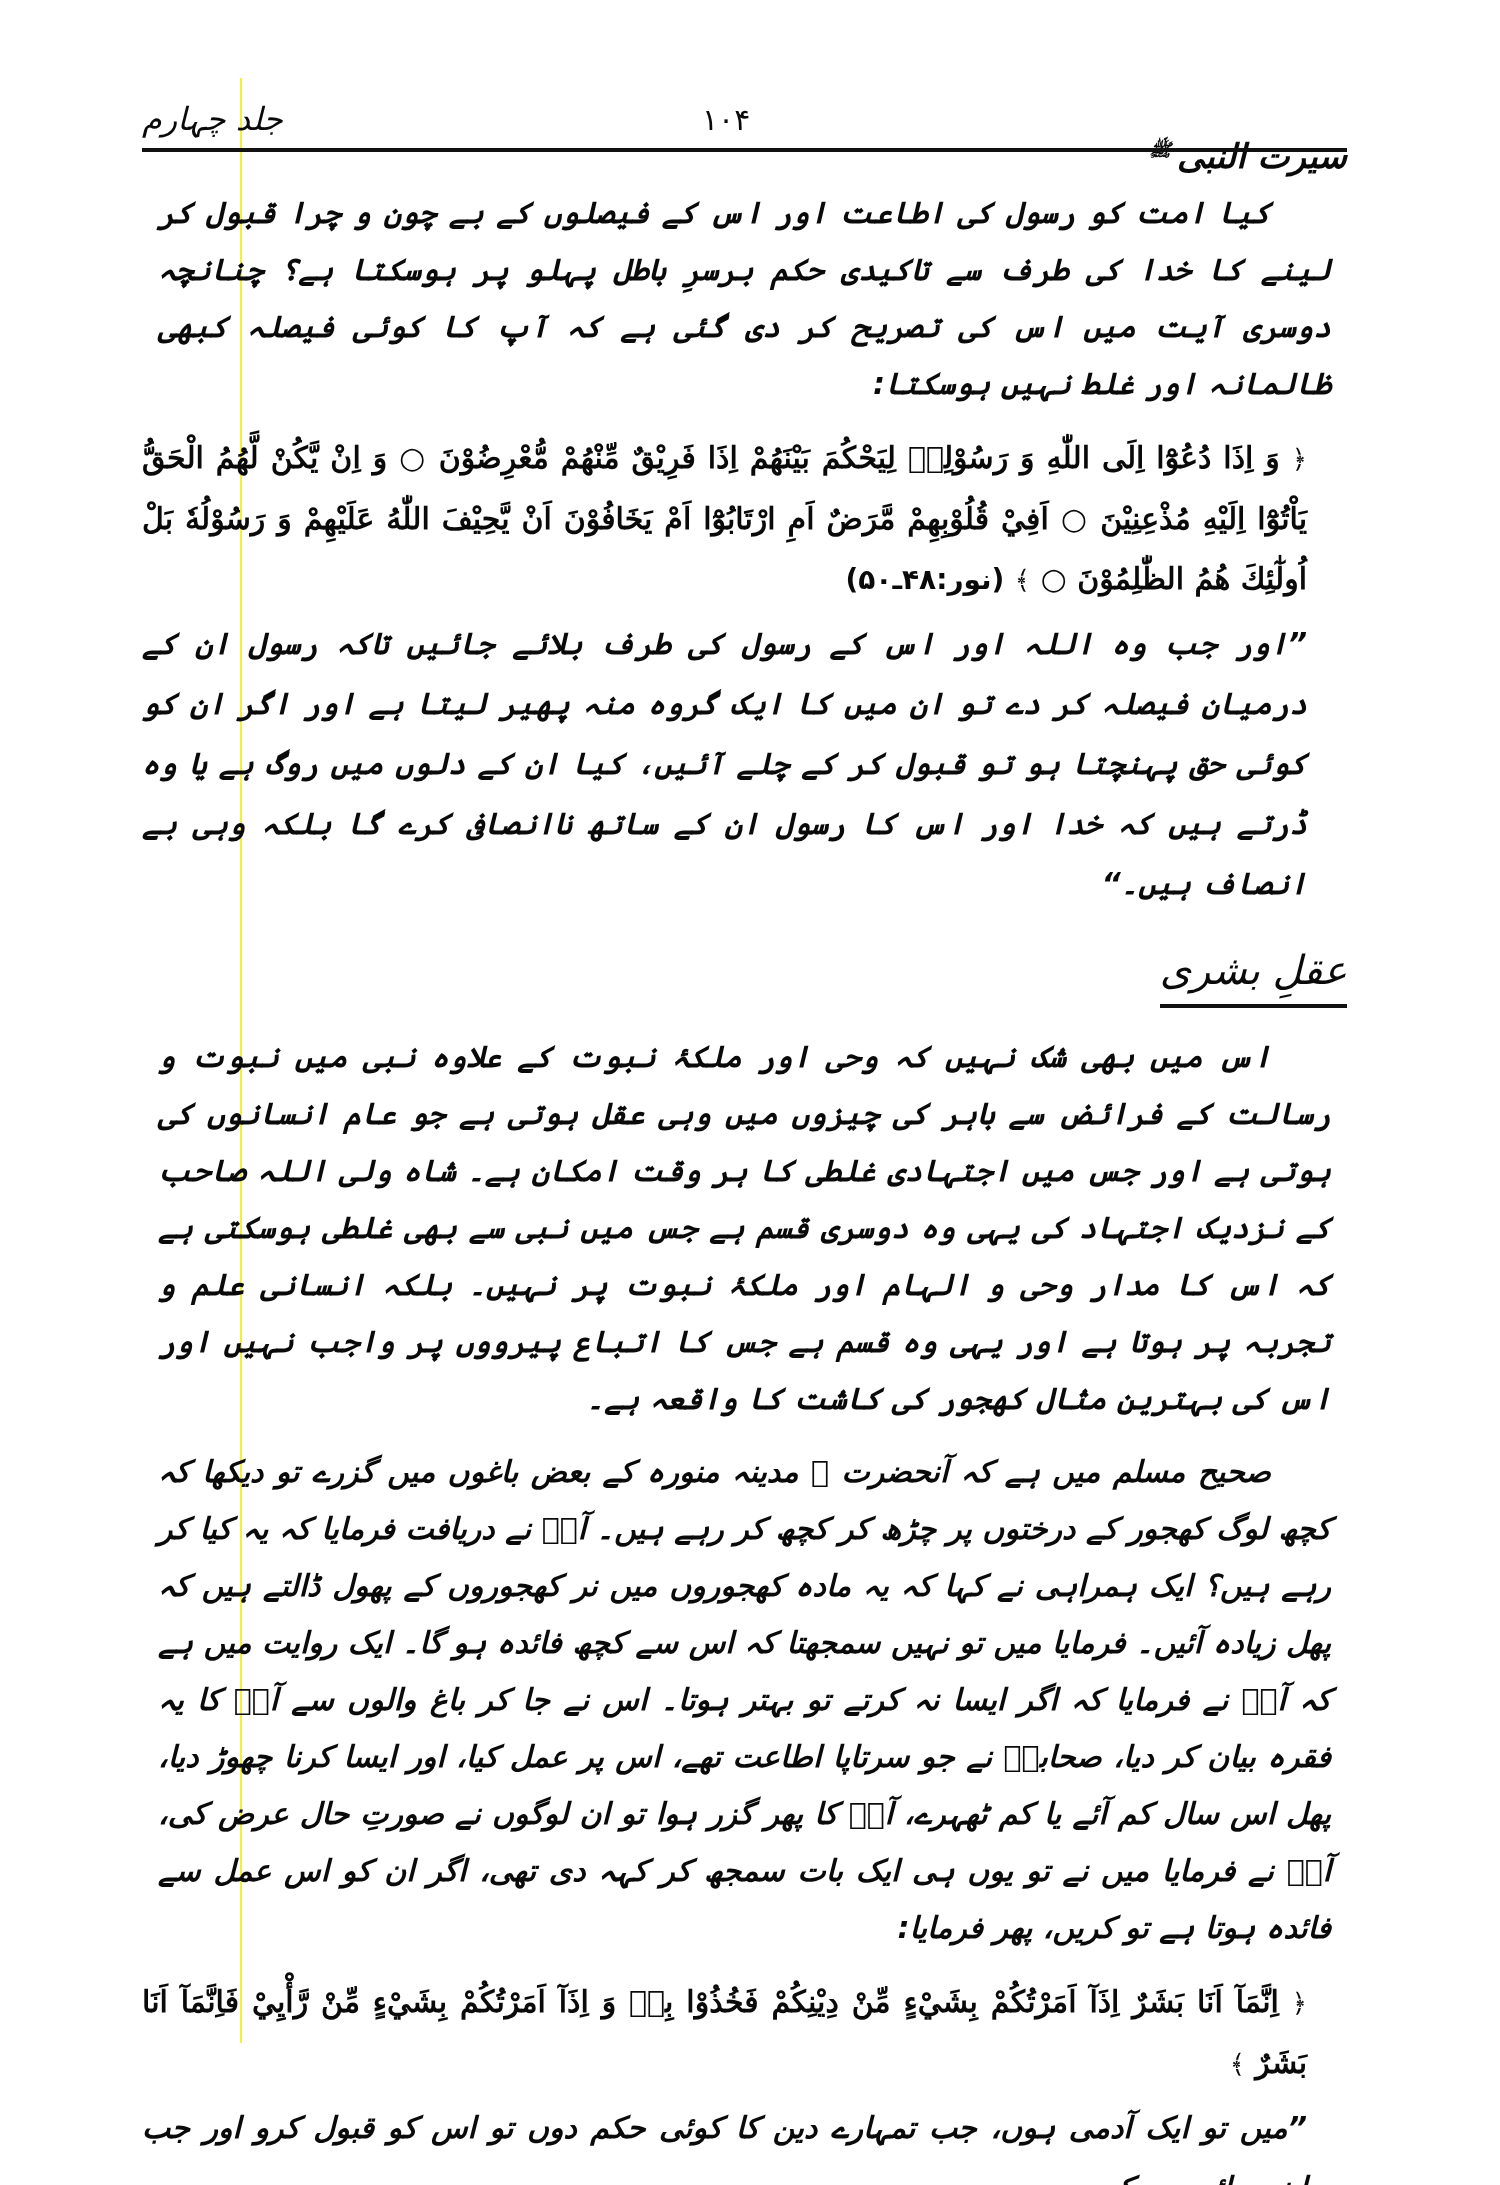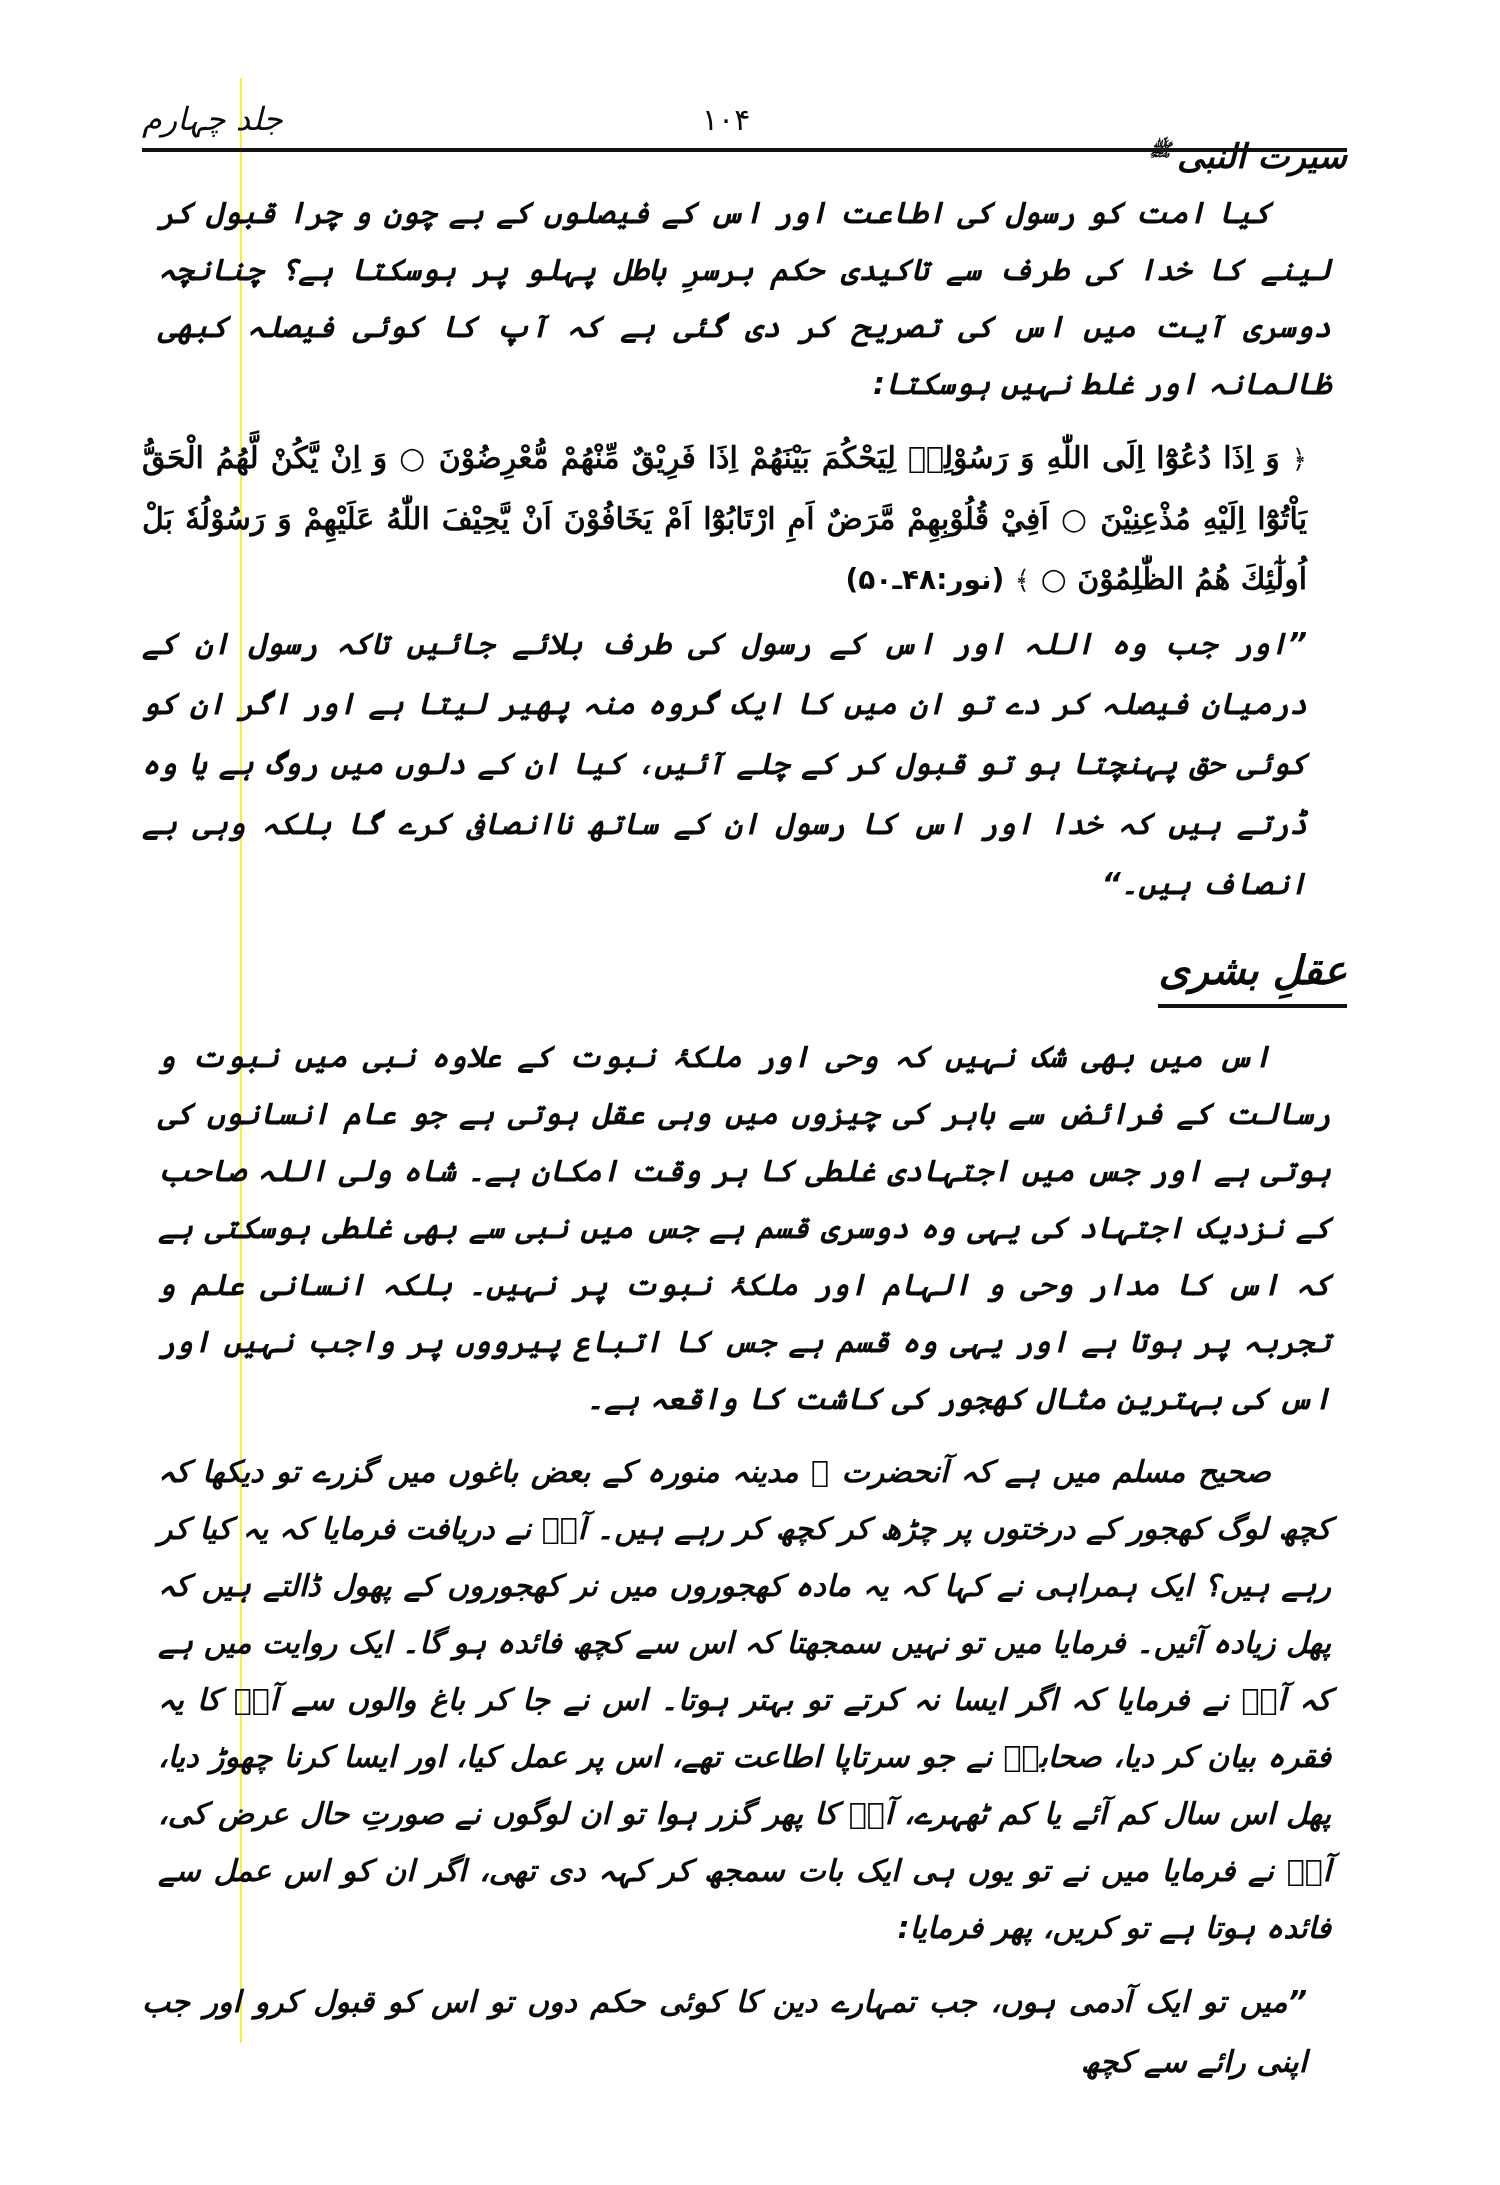--- a/index.html
+++ b/index.html
@@ -122,21 +122,21 @@
       padding-right: 40px;
     }
     .heading-wrap {
       margin: 28px 0 20px 0;
       text-align: right;
       text-align-last: right;
     }
     .section-heading {
       display: inline-block;
       font-size: 40px;
-      font-weight: bold;
+      font-weight: normal;
       font-style: italic;
       border-bottom: 4px solid #111;
       padding-bottom: 6px;
       line-height: 56px;
     }
   </style>
 </head>
 <body>
 
 <div class="page">
@@ -164,17 +164,22 @@
     <p class="translation">”اور جب وہ اللہ اور اس کے رسول کی طرف بلائے جائیں تاکہ رسول ان کے درمیان فیصلہ کر دے تو ان میں کا ایک گروہ منہ پھیر لیتا ہے اور اگر ان کو کوئی حق پہنچتا ہو تو قبول کر کے چلے آئیں، کیا ان کے دلوں میں روگ ہے یا وہ ڈرتے ہیں کہ خدا اور اس کا رسول ان کے ساتھ ناانصافی کرے گا بلکہ وہی بے انصاف ہیں۔“</p>
 
     <div class="heading-wrap">
       <span class="section-heading">عقلِ بشری</span>
     </div>
 
     <p class="para indent">اس میں بھی شک نہیں کہ وحی اور ملکۂ نبوت کے علاوہ نبی میں نبوت و رسالت کے فرائض سے باہر کی چیزوں میں وہی عقل ہوتی ہے جو عام انسانوں کی ہوتی ہے اور جس میں اجتہادی غلطی کا ہر وقت امکان ہے۔ شاہ ولی اللہ صاحب کے نزدیک اجتہاد کی یہی وہ دوسری قسم ہے جس میں نبی سے بھی غلطی ہوسکتی ہے کہ اس کا مدار وحی و الہام اور ملکۂ نبوت پر نہیں۔ بلکہ انسانی علم و تجربہ پر ہوتا ہے اور یہی وہ قسم ہے جس کا اتباع پیرووں پر واجب نہیں اور اس کی بہترین مثال کھجور کی کاشت کا واقعہ ہے۔</p>
 
     <p class="para indent">صحیح مسلم میں ہے کہ آنحضرت ﷺ مدینہ منورہ کے بعض باغوں میں گزرے تو دیکھا کہ کچھ لوگ کھجور کے درختوں پر چڑھ کر کچھ کر رہے ہیں۔ آپؐ نے دریافت فرمایا کہ یہ کیا کر رہے ہیں؟ ایک ہمراہی نے کہا کہ یہ مادہ کھجوروں میں نر کھجوروں کے پھول ڈالتے ہیں کہ پھل زیادہ آئیں۔ فرمایا میں تو نہیں سمجھتا کہ اس سے کچھ فائدہ ہو گا۔ ایک روایت میں ہے کہ آپؐ نے فرمایا کہ اگر ایسا نہ کرتے تو بہتر ہوتا۔ اس نے جا کر باغ والوں سے آپؐ کا یہ فقرہ بیان کر دیا، صحابہؓ نے جو سرتاپا اطاعت تھے، اس پر عمل کیا، اور ایسا کرنا چھوڑ دیا، پھل اس سال کم آئے یا کم ٹھہرے، آپؐ کا پھر گزر ہوا تو ان لوگوں نے صورتِ حال عرض کی، آپؐ نے فرمایا میں نے تو یوں ہی ایک بات سمجھ کر کہہ دی تھی، اگر ان کو اس عمل سے فائدہ ہوتا ہے تو کریں، پھر فرمایا:</p>
 
+    <div class="quote-arabic">
+      <span class="orn">﴿</span>
+      <span>اِنَّمَآ اَنَا بَشَرٌ اِذَآ اَمَرْتُكُمْ بِشَيْءٍ مِّنْ دِيْنِكُمْ فَخُذُوْا بِهٖ وَ اِذَآ اَمَرْتُكُمْ بِشَيْءٍ مِّنْ رَّأْيِيْ فَاِنَّمَآ اَنَا بَشَرٌ</span>
+      <span class="orn">﴾</span>
+    </div>
 
     <p class="translation">”میں تو ایک آدمی ہوں، جب تمہارے دین کا کوئی حکم دوں تو اس کو قبول کرو اور جب اپنی رائے سے کچھ</p>
 
   </div>
 </div>
 
 </body></html>

